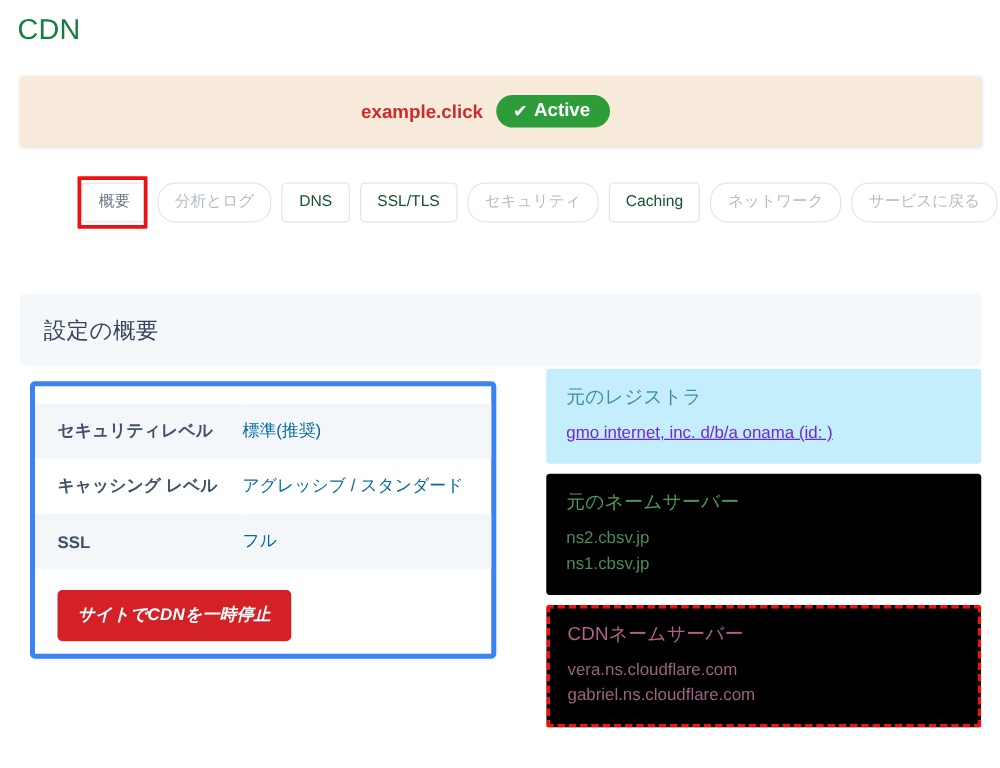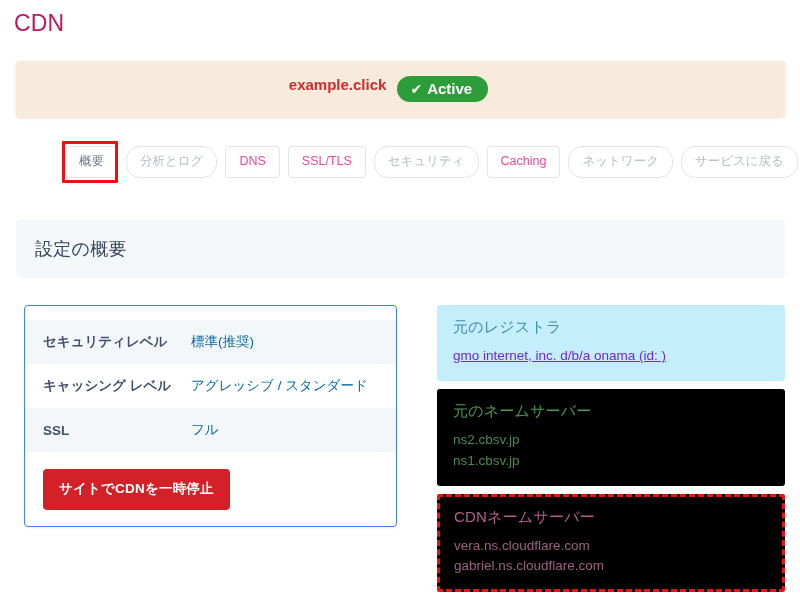--- a/index.html
+++ b/index.html
@@ -15,21 +15,21 @@
     font-family: "Liberation Sans", "DejaVu Sans", sans-serif;
     color: #3a4a5c;
     overflow: hidden;
     position: relative;
   }
 
   
   .page-title {
     font-size: 23px;
     font-weight: 400;
-    color: #be185d;
+    color: #15803d;
     margin: 0;
     padding: 10px 0 0 14px;
     letter-spacing: 0.2px;
   }
 
   
   .status-banner {
     position: absolute;
     left: 16px;
     top: 61px;
@@ -37,21 +37,21 @@
     height: 56px;
     background: #f8ebdc;
     border-radius: 3px;
     box-shadow: 0 1px 3px rgba(120,110,100,0.22);
     display: flex;
     align-items: center;
     justify-content: center;
   }
   .banner-inner {
     display: flex;
-    align-items: flex-start;
+    align-items: center;
     gap: 11px;
     transform: translateX(-12px);
   }
   .domain-name {
     color: #cf2b2b;
     font-weight: bold;
     font-size: 15px;
   }
   .status-pill {
     display: inline-flex;
@@ -81,21 +81,21 @@
     gap: 8px;
     align-items: flex-start;
   }
   .tab {
     background: #ffffff;
     border: 1px solid #e2e6ea;
     border-radius: 4px;
     padding: 7px 13px 8px;
     font-size: 12.5px;
     line-height: 1.1;
-    color: #ec4899;
+    color: #14532d;
     white-space: nowrap;
     min-height: 32px;
     display: flex;
     align-items: center;
     justify-content: center;
   }
   .tab.is-jp { color: #b4bcc4; border-radius: 14px; }
   .tab.is-active { color: #6b7683; }
 
   
@@ -107,21 +107,21 @@
     height: 42px;
     border: 3px solid #ee1111;
     border-radius: 1px;
     pointer-events: none;
   }
 
   
   .section-header {
     position: absolute;
     left: 16px;
-    top: 220px;
+    top: 235px;
     width: 769px;
     height: 58px;
     background: #f4f8fb;
     border-radius: 4px;
     display: flex;
     align-items: center;
   }
   .section-header h2 {
     margin: 0;
     padding-left: 19px;
@@ -132,21 +132,21 @@
   }
 
   
   .settings-card {
     position: absolute;
     left: 24px;
     top: 305px;
     width: 373px;
     height: 222px;
     background: #ffffff;
-    border: 1px solid #3b82f6;
+    border: 4px solid #3b82f6;
     border-radius: 4px;
     box-shadow: 0 1px 2px rgba(140,150,165,0.10);
     padding: 14px 0 0 0;
   }
   .settings-table {
     width: 100%;
     border-collapse: collapse;
   }
   .settings-table tr.striped { background: #f4f7fa; }
   .settings-table th,
@@ -173,27 +173,28 @@
     background: #d42027;
     color: #ffffff;
     border: none;
     border-radius: 4px;
     font-family: inherit;
     font-size: 13.5px;
     font-weight: bold;
     padding: 11px 16px 12px;
     cursor: pointer;
     letter-spacing: 0.2px;
+    font-style: italic;
   }
 
   
   .info-col {
     position: absolute;
     left: 437px;
-    top: 305px;
+    top: 295px;
     width: 348px;
   }
   .info-card {
     border-radius: 3px;
     padding: 13px 16px 15px;
     margin-bottom: 8px;
   }
   .info-card h3 {
     margin: 0 0 9px 0;
     font-size: 15px;

